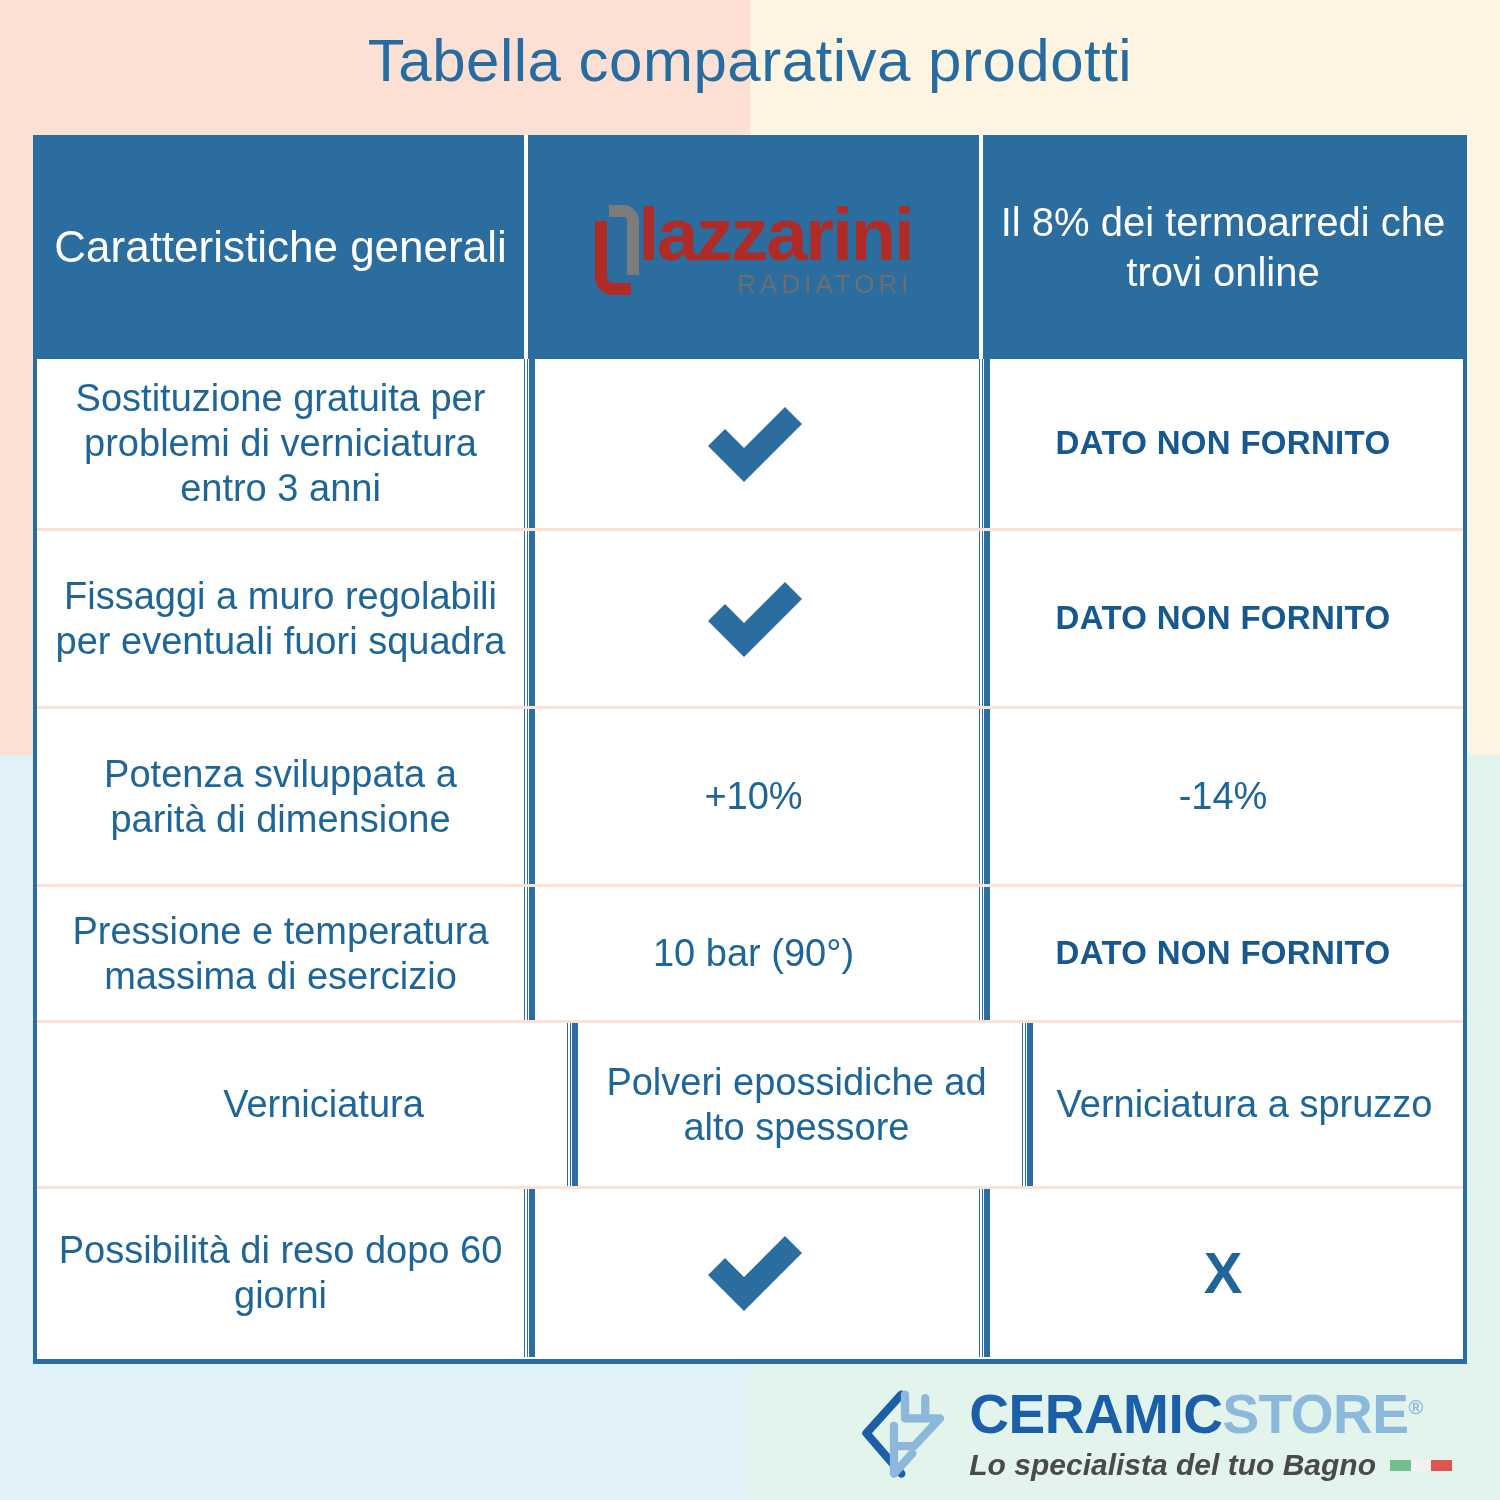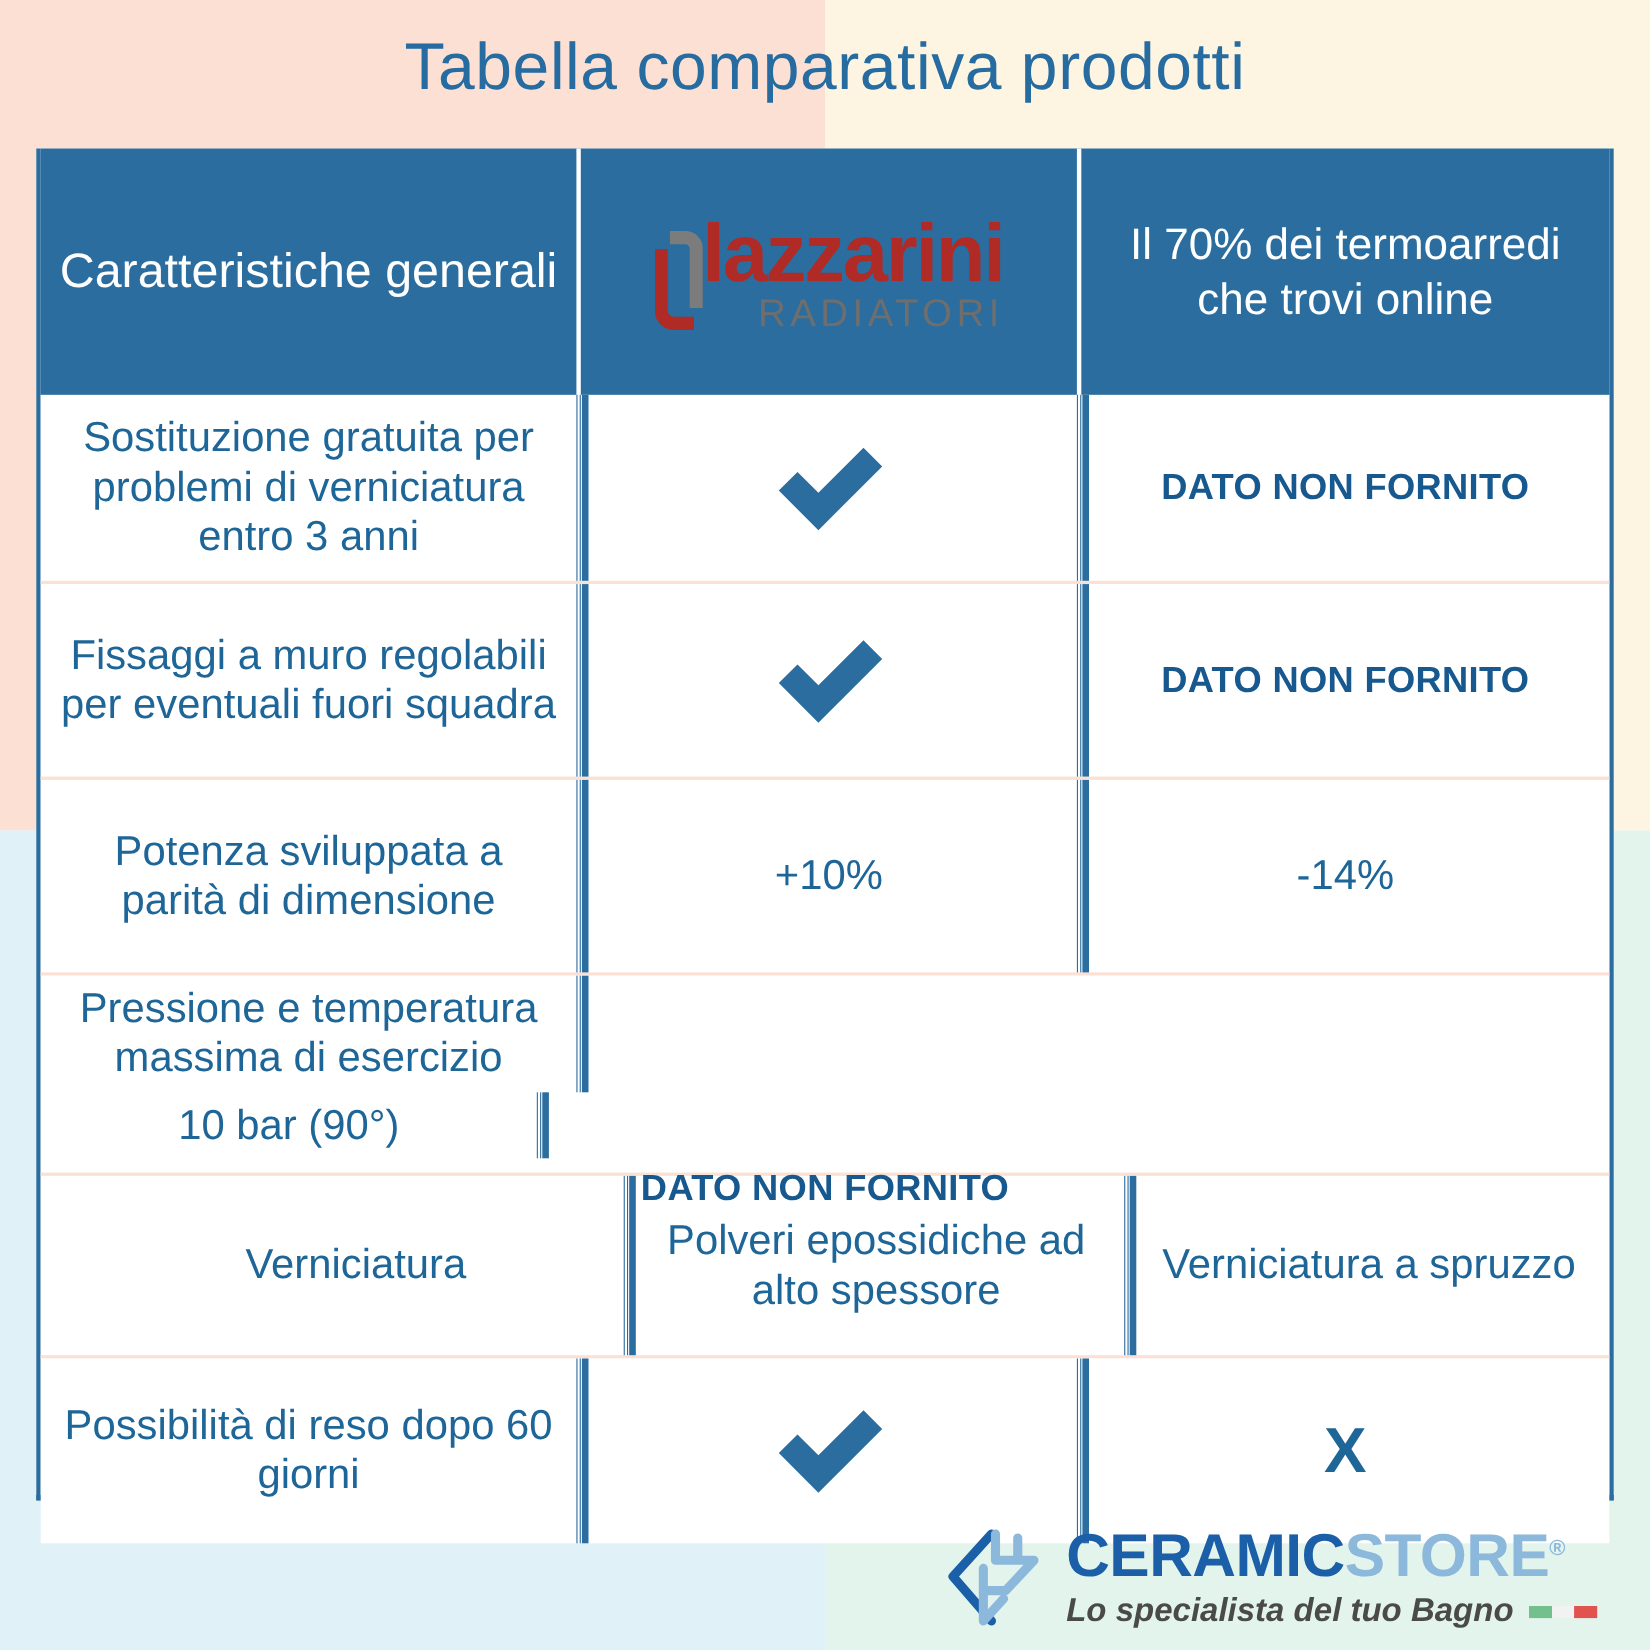--- a/index.html
+++ b/index.html
@@ -116,21 +116,21 @@
   }
   #lazzarini-wordmark-wrap { text-align: left; }
   #lazzarini-wordmark {
     font-size: 74px;
     font-weight: bold;
     color: #B12B26;
     line-height: 0.92;
     letter-spacing: -2px;
   }
   #lazzarini-subtitle {
-    font-size: 35px;
+    font-size: 26px;
     color: #6E6E6E;
     letter-spacing: 4px;
     text-align: right;
     margin-top: 2px;
     line-height: 1;
   }
 
   
   #table-body { position: relative; }
   .trow {
@@ -257,21 +257,21 @@
             <div class="mk-grey"></div>
             <div class="mk-red"></div>
           </div>
           <div id="lazzarini-wordmark-wrap">
             <div id="lazzarini-wordmark">lazzarini</div>
             <div id="lazzarini-subtitle">RADIATORI</div>
           </div>
         </div>
       </div>
 
-      <div class="hcell" id="header-others">Il 70% dei termoarredi che trovi online</div>
+      <div class="hcell" id="header-others">Il 8% dei termoarredi che trovi online</div>
     </div>
 
     <div id="table-body">
         <div class="trow" style="height: 172px;">
           <div class="tcell cell-feature">Sostituzione gratuita per problemi di verniciatura entro 3 anni</div>
           <div class="tcell cell-lazz">
             <svg class="check-icon" width="108" height="86" viewBox="0 0 108 86">
               <path d="M8 45 L25 28 L44 47 L85 6 L102 23 L44 81 Z" fill="#2A6D9E"></path>
             </svg>
           </div>
@@ -290,21 +290,21 @@
             <span class="dato-non-fornito">DATO NON FORNITO</span>
           </div>
         </div>
         <div class="trow" style="height: 178px;">
           <div class="tcell cell-feature">Potenza sviluppata a parità di dimensione</div>
           <div class="tcell cell-lazz">+10%</div>
           <div class="tcell cell-other">
             <span>-14%</span>
           </div>
         </div>
-        <div class="trow" style="height: 182px; flex-direction: column;">
+        <div class="trow" style="height: 136px;">
           <div class="tcell cell-feature">Pressione e temperatura massima di esercizio</div>
           <div class="tcell cell-lazz">10 bar (90°)</div>
           <div class="tcell cell-other">
             <span class="dato-non-fornito">DATO NON FORNITO</span>
           </div>
         </div>
         <div class="trow" style="height: 166px; padding-left: 43px;">
           <div class="tcell cell-feature">Verniciatura</div>
           <div class="tcell cell-lazz">Polveri epossidiche ad alto spessore</div>
           <div class="tcell cell-other">

